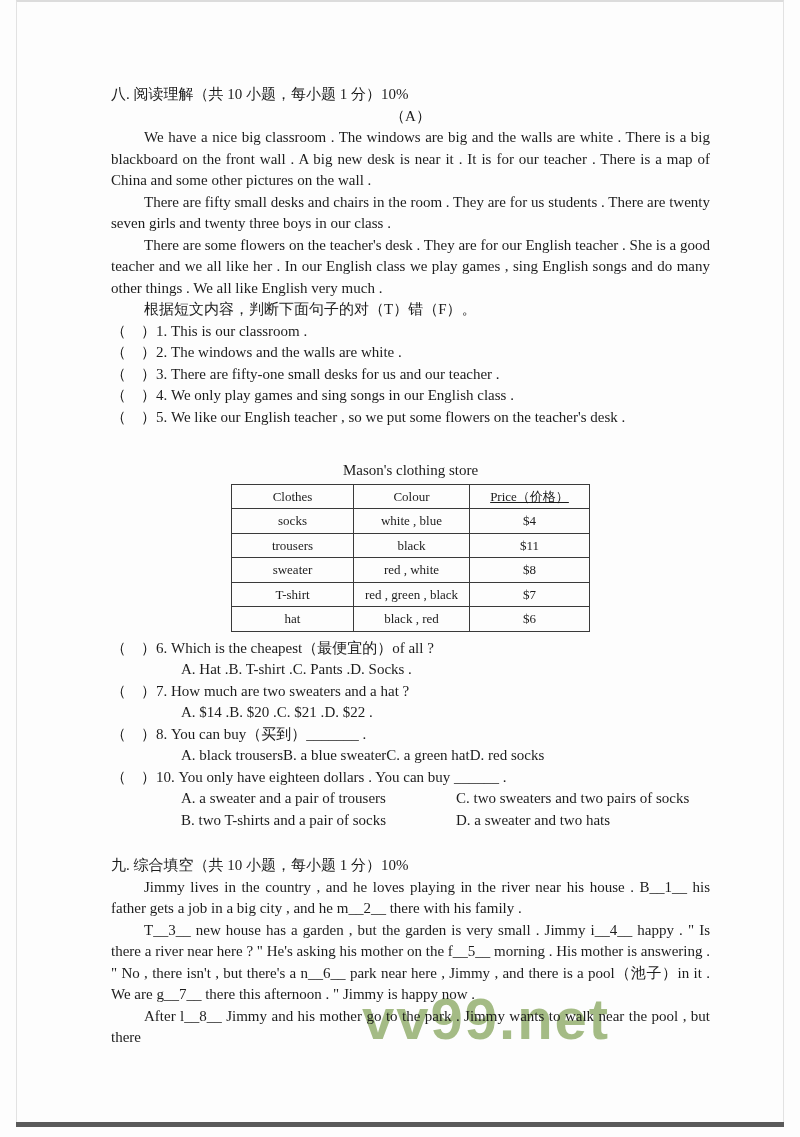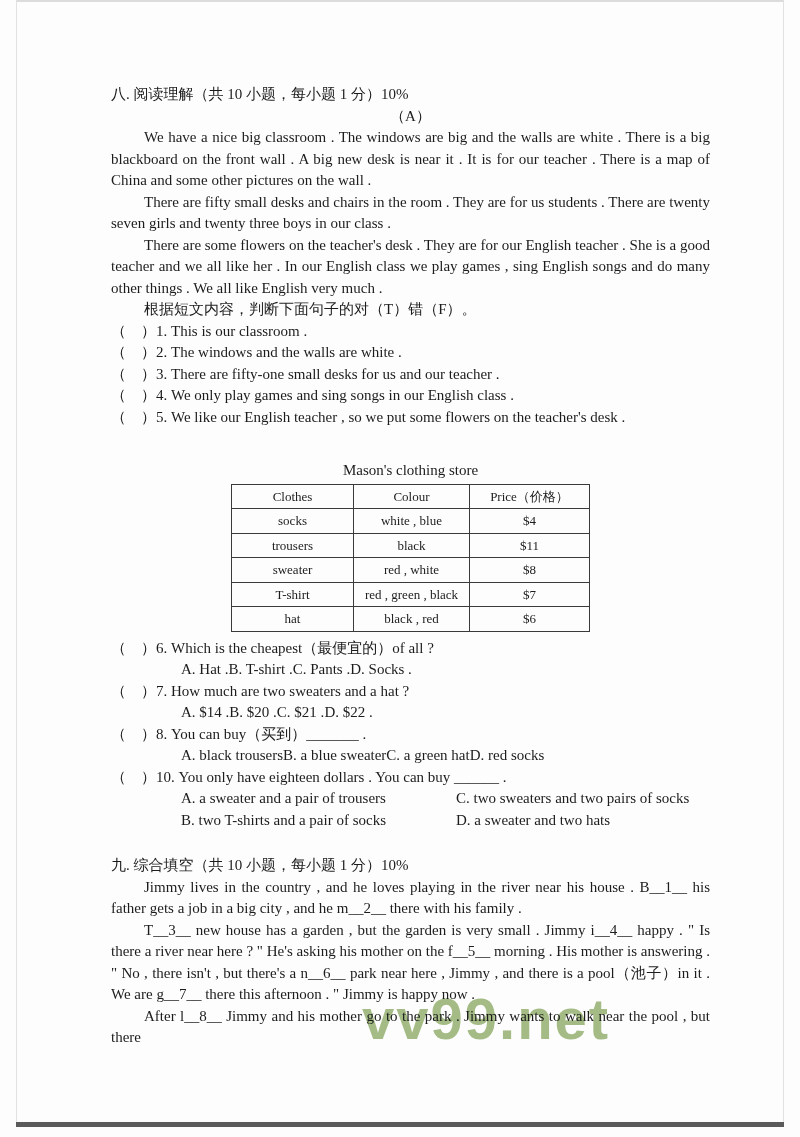--- a/index.html
+++ b/index.html
@@ -28,21 +28,21 @@
   p.passage, .cloze-par { text-align:justify; text-indent:2.2em; }
   .tf-list { }
   .table-block { margin-top:32px; }
   table { border-collapse:collapse; margin:2px auto 0 auto; }
   th, td {
     border:1px solid #3a3a3a; text-align:center; font-weight:normal;
     font-size:13px; padding:1px 6px; height:22px;
   }
   .col-clothes { width:122px; }
   .col-colour  { width:116px; }
-  .col-price   { width:120px; }
+  .col-price   { width:120px;text-decoration:underline; }
   .questions { margin-top:6px; }
   .q-stem { }
   .options { padding-left:70px; display:flex; flex-wrap:nowrap; }
   .options-grid { padding-left:70px; display:grid; grid-template-columns:275px auto; }
   .section9 { margin-top:24px; }
 </style>
 </head>
 <body>
 
 <div class="page">

